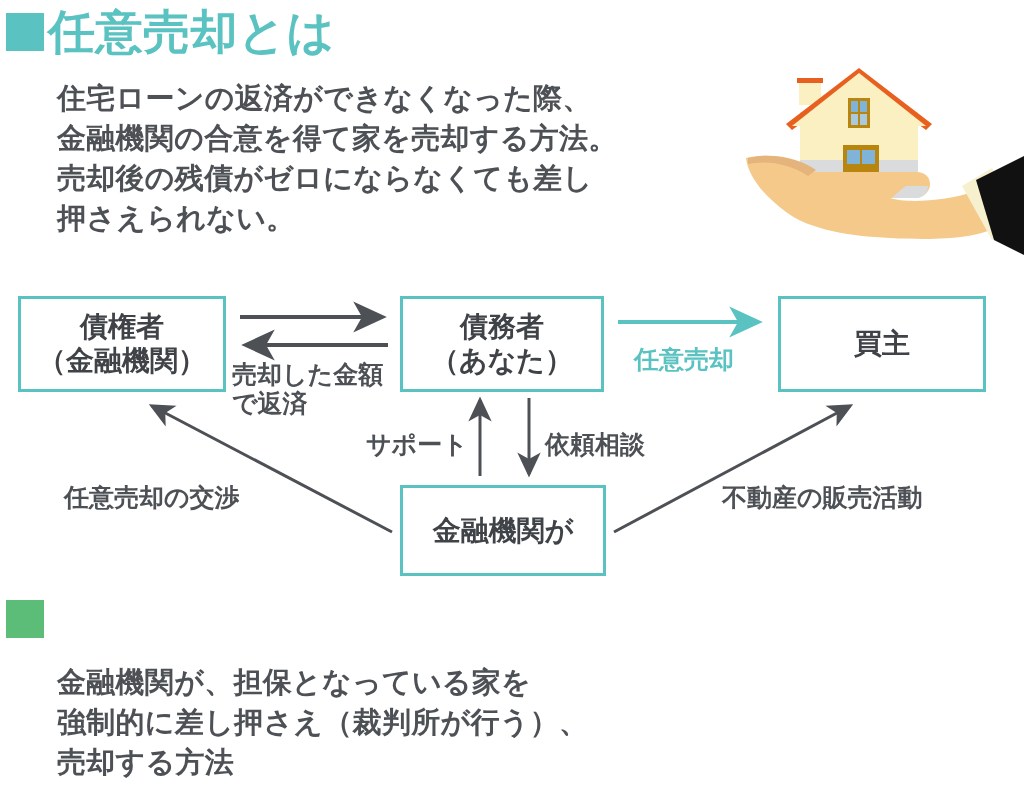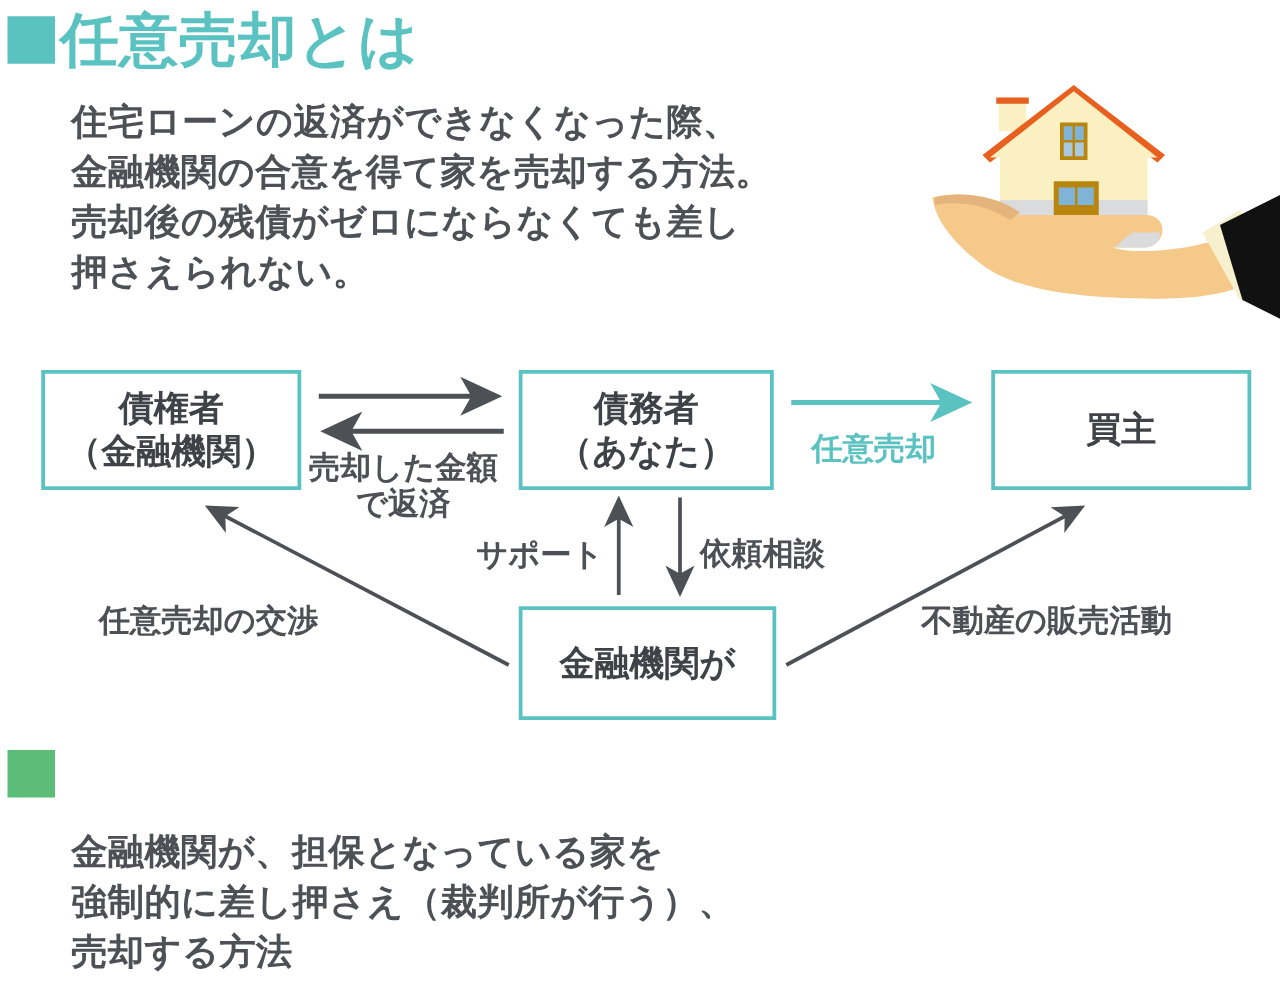--- a/index.html
+++ b/index.html
@@ -80,21 +80,21 @@
     top: 78px;
   }
   #para-keibai {
     left: 57px;
     top: 662px;
   }
 
   
   #diagram {
     position: absolute;
-    left: 15px;
+    left: 0;
     top: 0;
     width: 936px;
     height: 801px;
   }
   .node-box {
     position: absolute;
     border: 3px solid #5bc2c2;
     background: #ffffff;
     box-sizing: border-box;
     display: flex;
@@ -117,24 +117,24 @@
     position: absolute;
     color: #4d5155;
     font-weight: 700;
     font-size: 25px;
     line-height: 29px;
     white-space: pre;
   }
   .edge-label.teal {
     color: #5bc2c2;
   }
-  #label-repay     { left: 232px; top: 360px; text-align: center; }
+  #label-repay     { left: 232px; top: 360px; }
   #label-ninbai    { left: 634px; top: 345px; }
   #label-support   { left: 366px; top: 430px; }
-  #label-consult   { left: 545px; top: 430px; font-family: Liberation Mono, monospace; }
+  #label-consult   { left: 545px; top: 430px; }
   #label-negotiate { left: 64px;  top: 483px; }
   #label-sales     { left: 722px; top: 483px; }
 
   
   #house-illustration {
     position: absolute;
     left: 740px;
     top: 40px;
     width: 284px;
     height: 250px;

